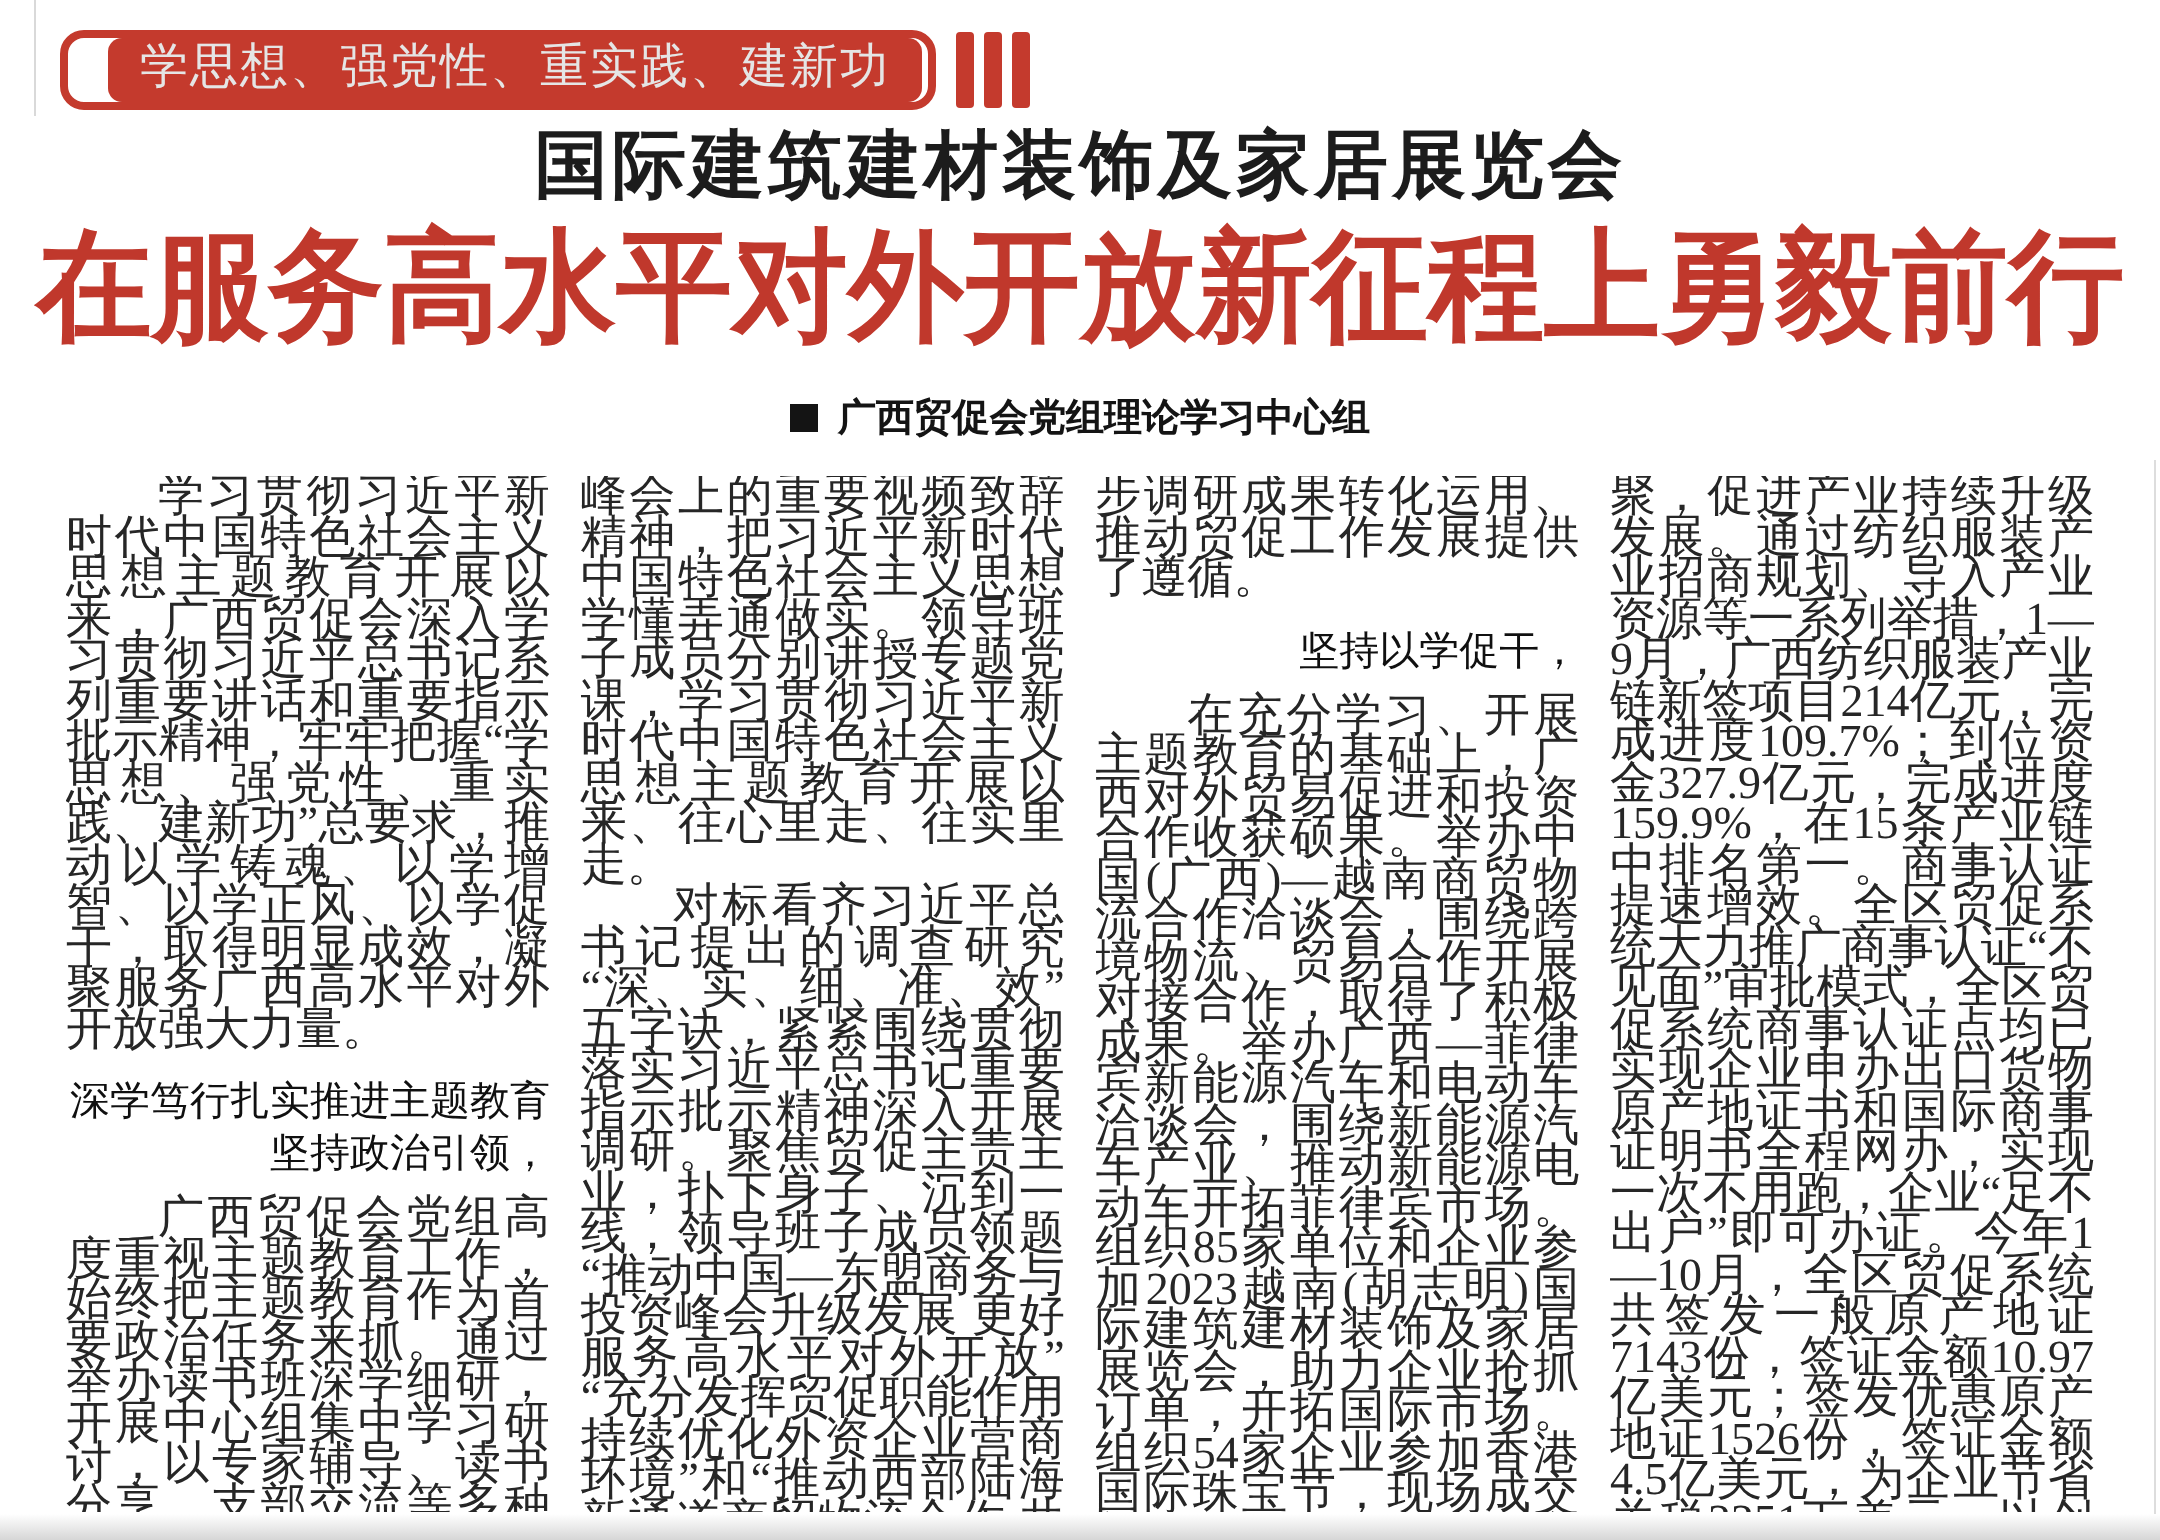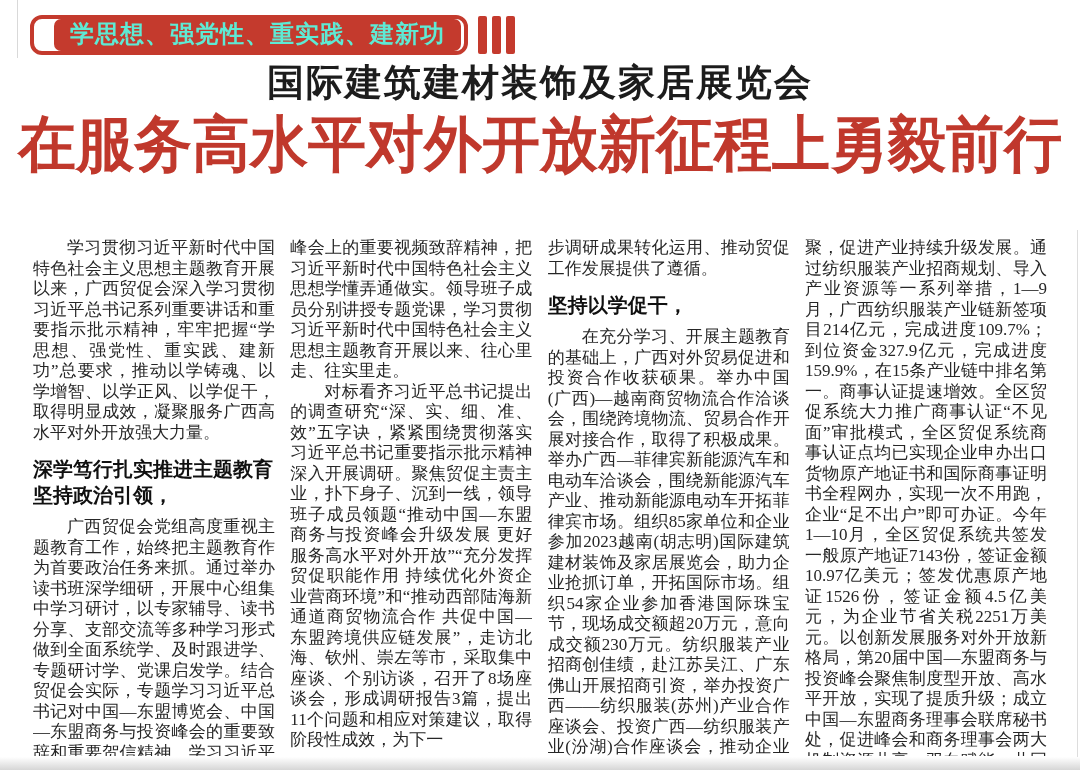--- a/index.html
+++ b/index.html
@@ -18,24 +18,24 @@
   }
   .banner{
     border:4px solid #c43a2d;
     border-radius:12px;
     padding:2px 3px 2px 20px;
     display:flex;align-items:center;
     background:#ffffff;
   }
   .banner-fill{
     background:#c43a2d;
-    color:#5eead4;
+    color:#e5e5e5;
     border-radius:7px;
     font-family:"Liberation Sans","DejaVu Sans",sans-serif;
-    font-weight:bold;
+    font-weight:normal;
     font-size:24px;
     letter-spacing:1px;
     line-height:28px;
     padding:1px 16px 3px 16px;
     white-space:nowrap;
   }
   .banner-bars{display:flex;align-items:stretch;gap:5px;padding:1px 0;}
   .banner-bars .bar{width:9px;background:#c43a2d;border-radius:2px;}
   
   .kicker{
@@ -78,31 +78,31 @@
   
   .columns{
     position:absolute;left:33px;top:238px;
     width:1014px;height:518px;
     display:flex;justify-content:space-between;
     overflow:hidden;
   }
   .col{width:242px;overflow:hidden;}
   .para{
     margin:0;
-    font-size:17px;
+    font-size:23px;
     line-height:20.5px;
     text-align:justify;
     color:#262626;
   }
   .para.indent{text-indent:2em;}
   .subhead{
     margin:13px 0 9px 0;
-    text-align:left;
+    text-align:right;
     font-family:"Liberation Sans","DejaVu Sans",sans-serif;
-    font-weight:bold;
+    font-weight:normal;
     font-size:20px;
     line-height:26px;
     color:#101010;
   }
   .subhead .sh-line{display:block;}
   
   .edge-bottom{
     position:absolute;left:0;bottom:0;width:100%;height:13px;
     background:linear-gradient(#ffffff,#d6d6d6);
   }
@@ -128,20 +128,23 @@
       <span class="bar"></span>
       <span class="bar"></span>
       <span class="bar"></span>
     </div>
   </div>
 
   <div class="kicker">国际建筑建材装饰及家居展览会</div>
 
   <h1 class="headline">在服务高水平对外开放新征程上勇毅前行</h1>
 
+  <div class="byline">
+    <span class="byline-square"></span><span>广西贸促会党组理论学习中心组</span>
+  </div>
 
   <div class="columns">
 
     <div class="col">
       <p class="para indent">学习贯彻习近平新时代中国特色社会主义思想主题教育开展以来，广西贸促会深入学习贯彻习近平总书记系列重要讲话和重要指示批示精神，牢牢把握“学思想、强党性、重实践、建新功”总要求，推动以学铸魂、以学增智、以学正风、以学促干，取得明显成效，凝聚服务广西高水平对外开放强大力量。</p>
       <h3 class="subhead">
         <span class="sh-line">深学笃行扎实推进主题教育</span>
         <span class="sh-line">坚持政治引领，</span>
       </h3>
       <p class="para indent">广西贸促会党组高度重视主题教育工作，始终把主题教育作为首要政治任务来抓。通过举办读书班深学细研，开展中心组集中学习研讨，以专家辅导、读书分享、支部交流等多种学习形式做到全面系统学、及时跟进学、专题研讨学、党课启发学。结合贸促会实际，专题学习习近平总书记对中国—东盟博览会、中国—东盟商务与投资峰会的重要致辞和重要贺信精神，学习习近平总书记在庆祝中国贸促会建会70周年大会暨全球贸易投资促进</p>

